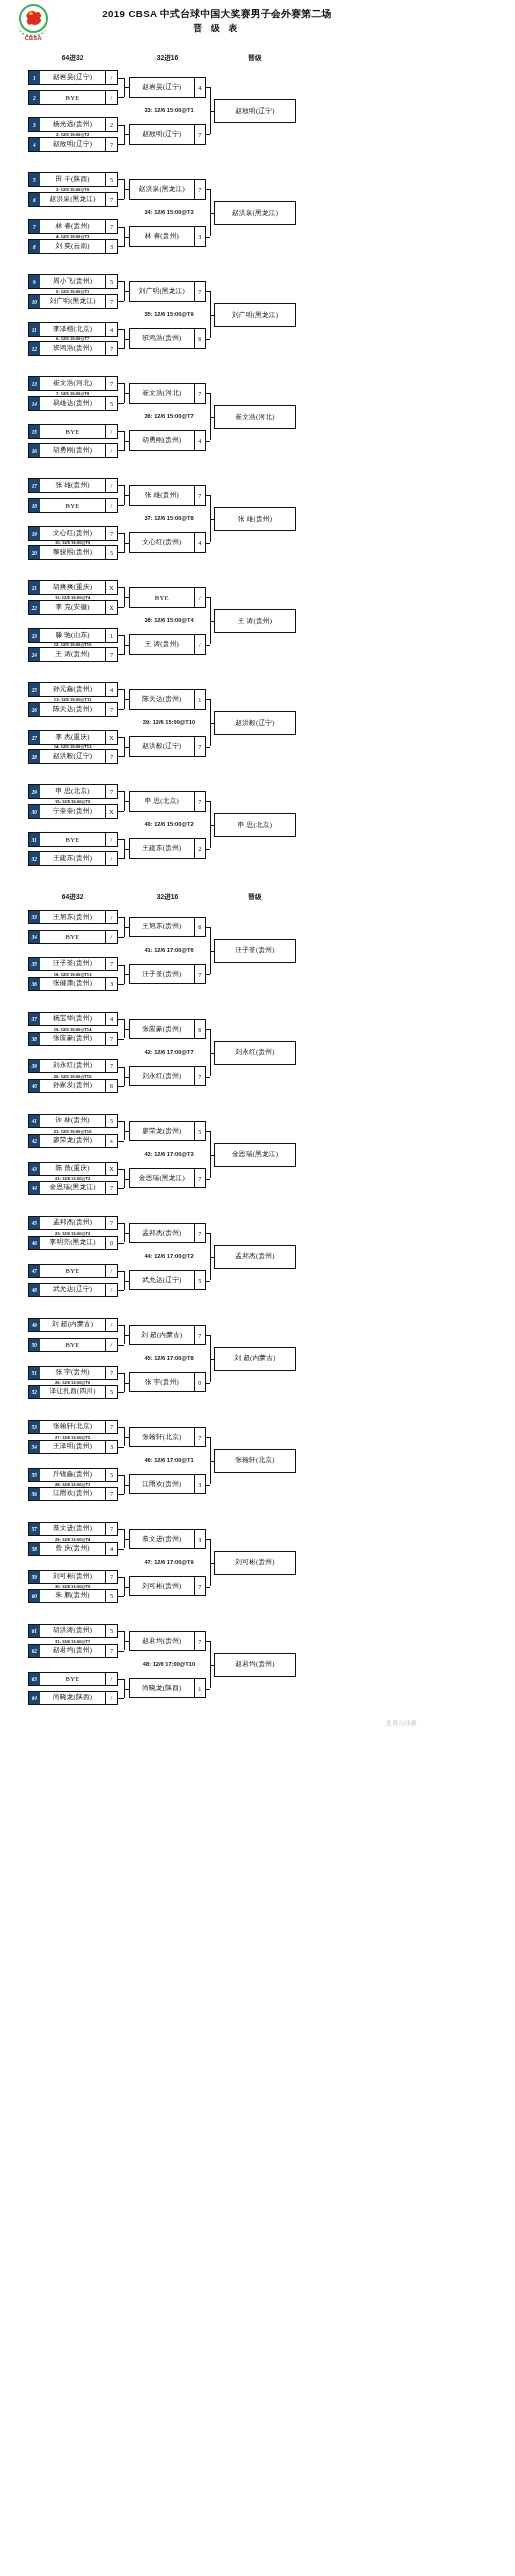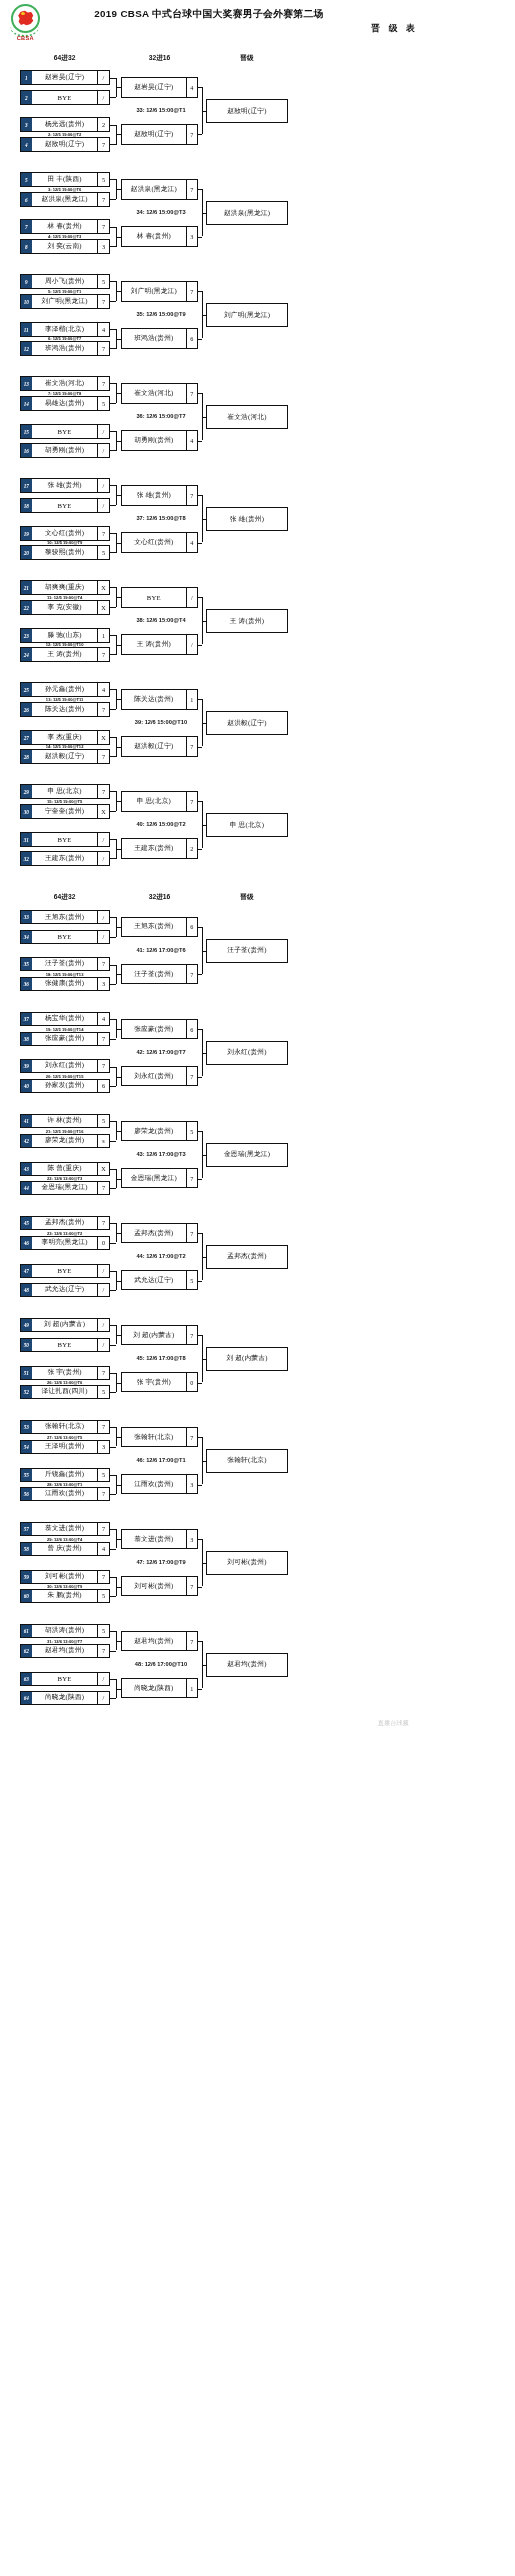--- a/index.html
+++ b/index.html
@@ -3,21 +3,21 @@
 <meta charset="utf-8">
 <style>
   * { box-sizing: border-box; }
   html, body { margin:0; padding:0; }
   body {
     width:515px;
     background:#ffffff;
     font-family:"Liberation Serif","DejaVu Serif",serif;
     color:#111;
   }
-  .page { width:418px; position:relative; }
+  .page { width:418px; position:relative;margin-left:8px; }
 
   
   .header { position:relative; height:54px; }
   .logo { position:absolute; left:9.3px; top:3.1px; width:32px; height:44px; }
   .logo .ring {
     position:absolute; left:1.5px; top:1px; width:29px; height:29px;
     border:2.6px solid #3faf5a; border-radius:50%;
     border-bottom-color:#3faf5a;
   }
   .logo .ring::after{
@@ -36,21 +36,21 @@
   }
   .logo .cbsa {
     position:absolute; left:0; top:32px; width:32px; text-align:center;
     font:700 5.7px "Liberation Sans",sans-serif; color:#c02020; letter-spacing:0.3px;
   }
   .title1 {
     text-align:center; font:700 9.8px "Liberation Sans",sans-serif;
     padding-top:8.2px; letter-spacing:0.3px;
   }
   .title2 {
-    text-align:right; font:700 8.8px "Liberation Sans",sans-serif;
+    text-align:center; font:700 8.8px "Liberation Sans",sans-serif;
     padding-top:2.1px; letter-spacing:3.1px;
   }
 
   
   .round-head { position:relative; height:13.4px; }
   .round-head span {
     position:absolute; font:700 6.7px "Liberation Sans",sans-serif; white-space:nowrap;
   }
   .rh-r1 { left:19.6px;  width:90px; text-align:center; }
   .rh-r2 { left:121px; width:77px; text-align:center; }

